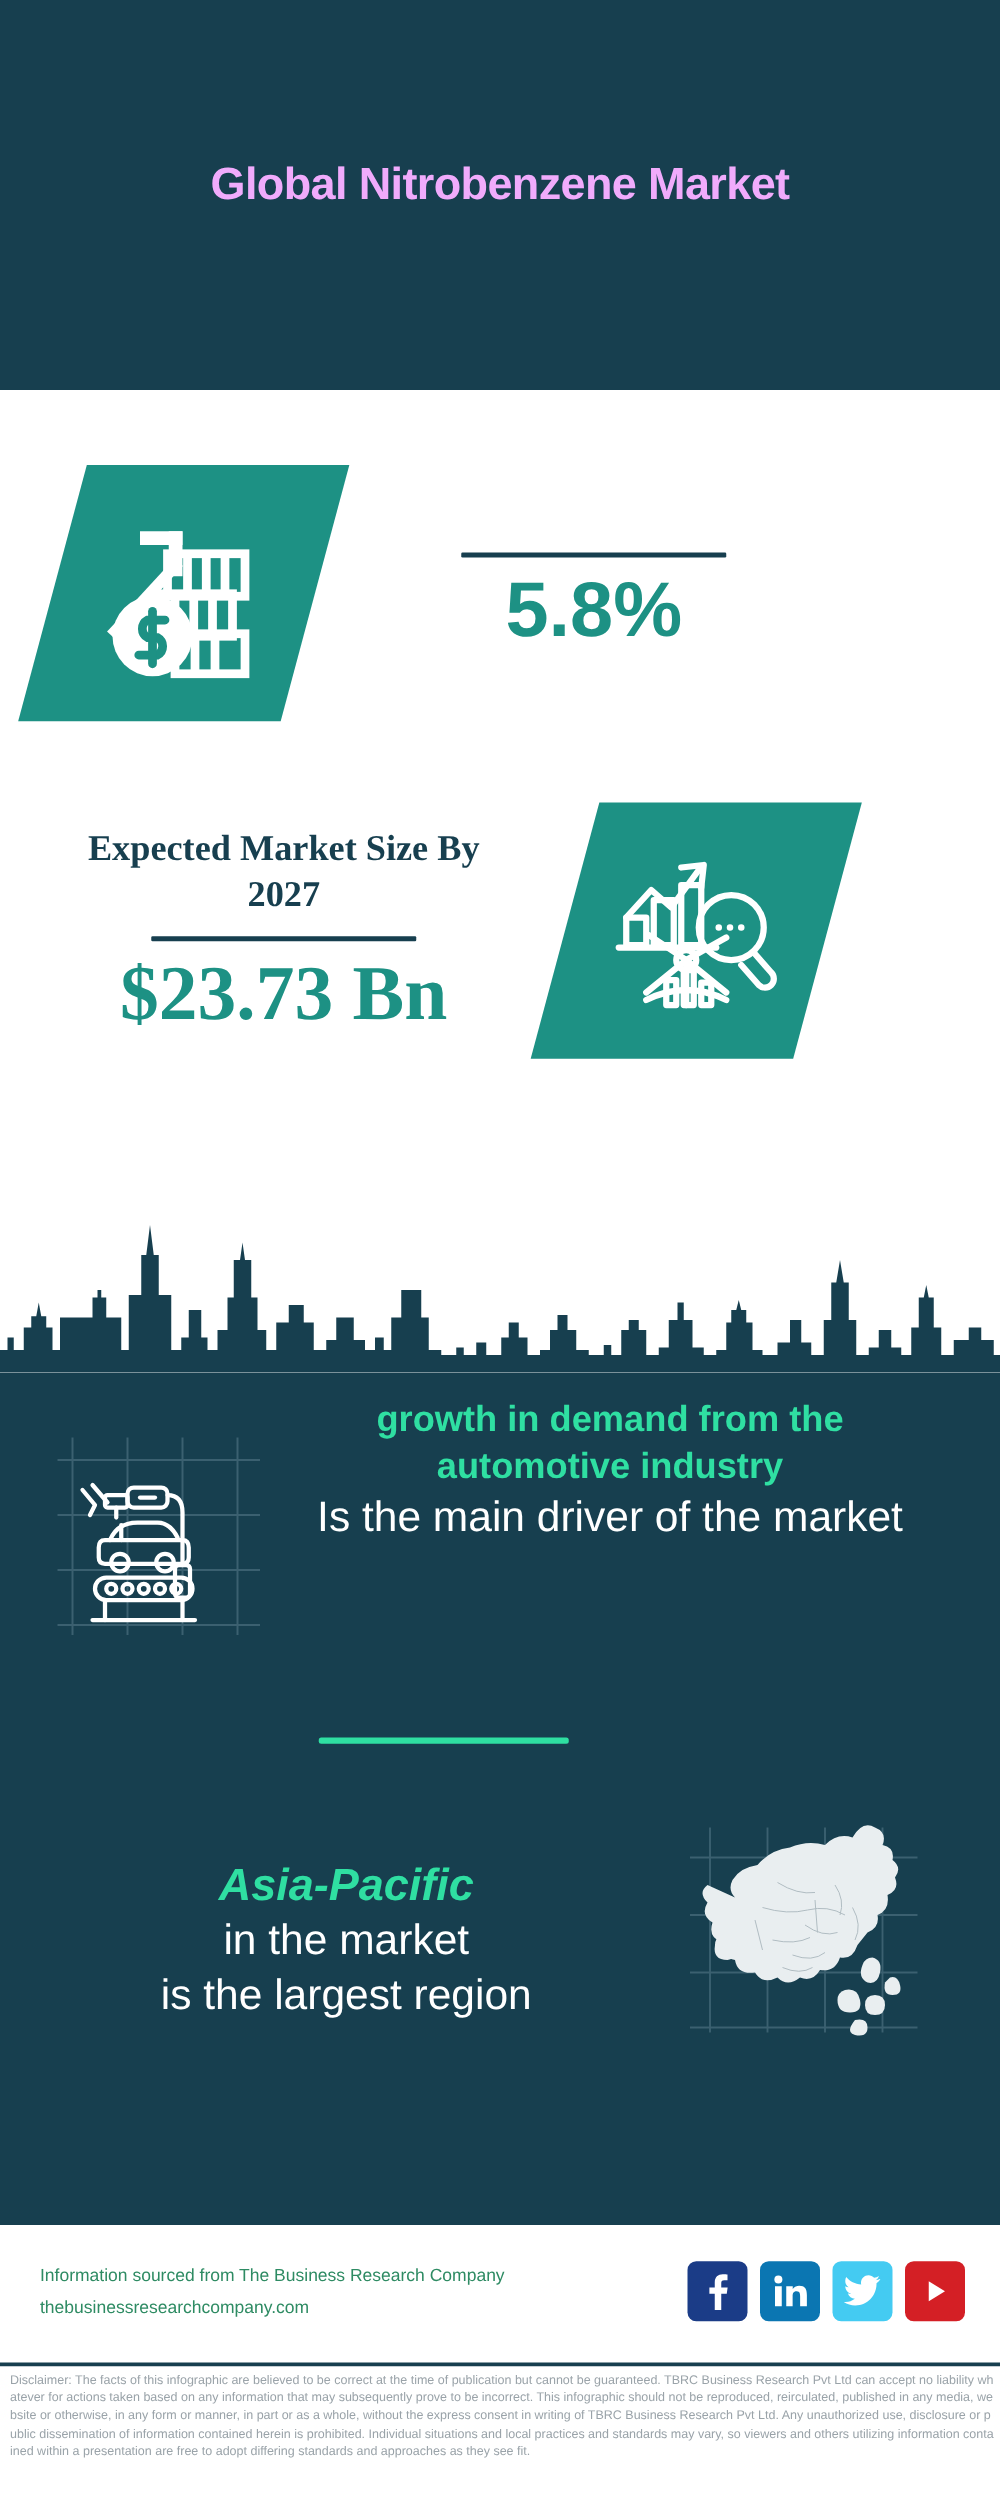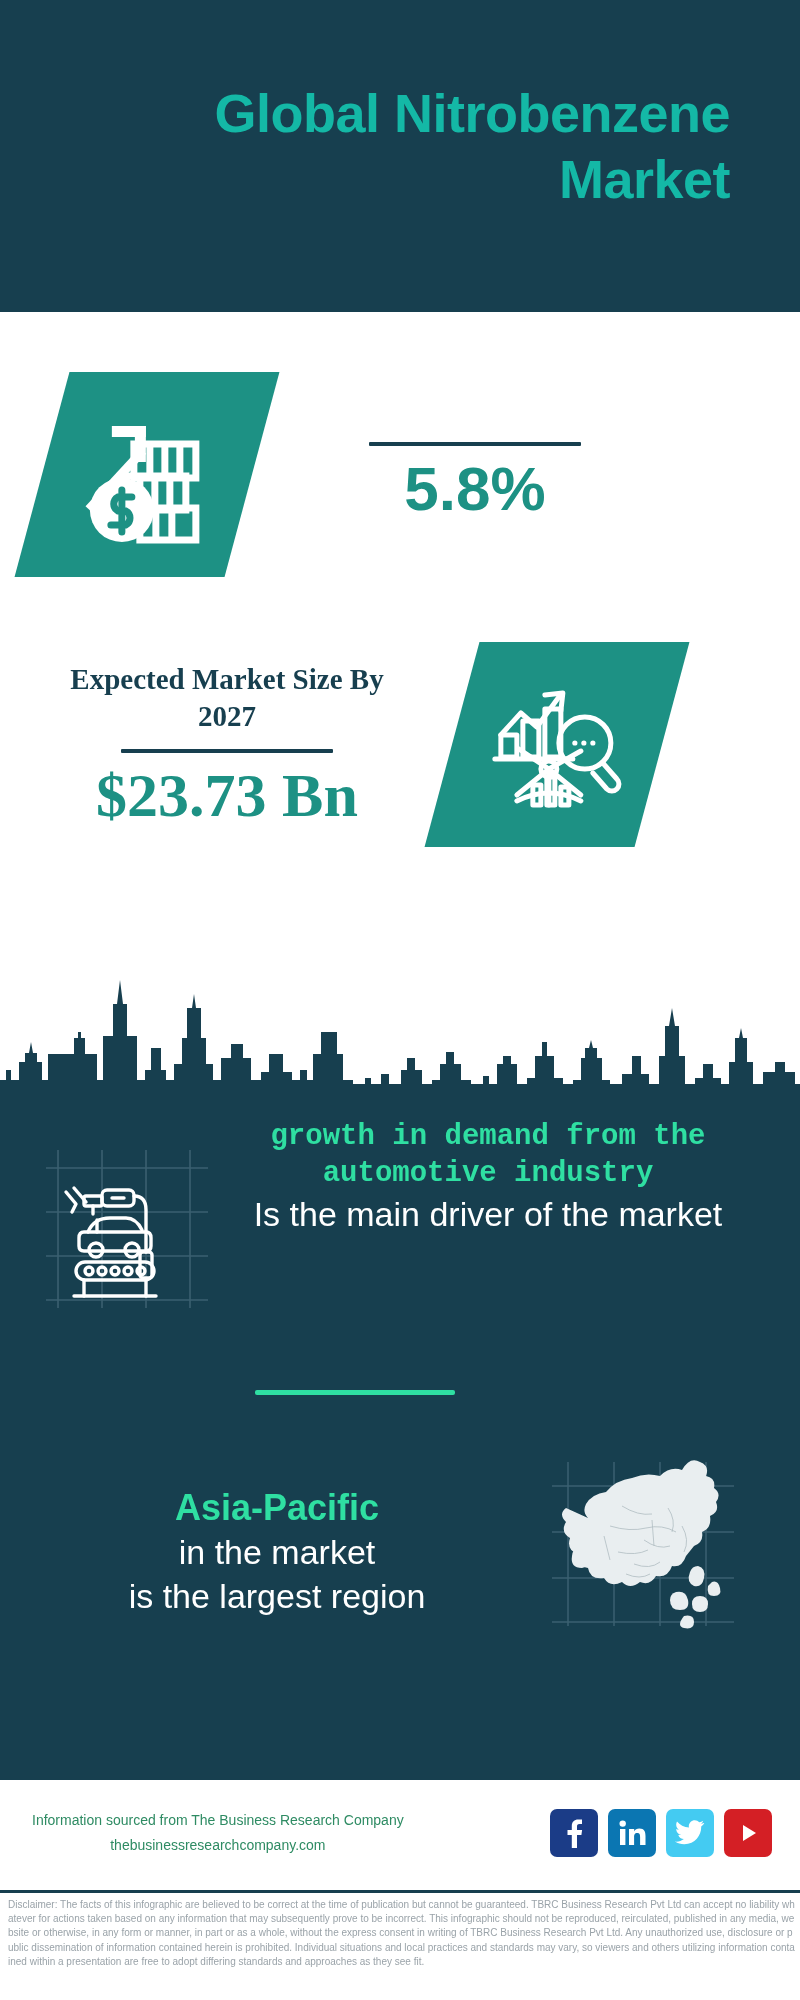--- a/index.html
+++ b/index.html
@@ -12,22 +12,22 @@
   }
   .page { width:800px; height:2000px; position:relative; background:#fff; }
 
   
   .header {
     position:absolute; left:0; top:0; width:800px; height:312px;
     background:#173f4f;
     display:flex; align-items:center; justify-content:center;
   }
   .header-title {
-    color:#14b8a6;
-    font-size:54px;
+    color:#f0abfc;
+    font-size:36px;
     font-weight:bold;
     line-height:1.22;
     text-align:right;
     letter-spacing:-0.5px;
     max-width:660px;
     padding-bottom:18px;
   }
 
   
   .stats { position:absolute; left:0; top:312px; width:800px; height:648px; background:#fff; }
@@ -73,44 +73,44 @@
     background:#173f4f;
   }
 
   .driver {
     position:absolute; left:0; top:20px; width:800px;
     display:flex; align-items:flex-start;
   }
   .driver-icon { width:180px; margin-left:40px; flex:none; padding-top:22px; }
   .driver-text { width:520px; margin-left:8px; text-align:center; }
 
-  .hl { color:#2fdfa2; font-size:29px; font-weight:bold; line-height:1.28; display:block;font-family:Liberation Mono, monospace; }
+  .hl { color:#2fdfa2; font-size:29px; font-weight:bold; line-height:1.28; display:block; }
   .sub { color:#ffffff; font-size:34px; line-height:1.30; display:block; }
 
   .divider {
     position:absolute; left:255px; top:292px; width:200px; height:5px;
     background:#2fdfa2; border-radius:2px;
   }
 
   .region {
     position:absolute; left:0; top:358px; width:800px;
     display:flex; align-items:flex-start;
   }
   .region-text { width:530px; margin-left:12px; text-align:center; padding-top:30px; }
   .region-map { width:200px; margin-left:6px; flex:none; }
 
-  .hl2 { color:#2fdfa2; font-size:36px; font-weight:bold; line-height:1.22; display:block; }
+  .hl2 { color:#2fdfa2; font-size:36px; font-weight:bold; line-height:1.22; display:block;font-style:italic; }
 
   
   .footer {
     position:absolute; left:0; top:1780px; width:800px; height:116px; background:#fff;
   }
   .footer-inner {
     position:absolute; left:32px; top:28px; width:740px;
-    display:flex; align-items:center; justify-content:space-between;text-align:center;
+    display:flex; align-items:center; justify-content:space-between;
   }
   .src { color:#2e8b63; font-size:14px; line-height:1.75; }
   .socials { display:flex; gap:10px; align-items:center; }
   .soc { width:48px; height:48px; border-radius:7px; display:flex; align-items:center; justify-content:center; }
   .soc svg { display:block; }
   .fb { background:#1b3c87; }
   .li { background:#0b76b2; }
   .tw { background:#44cbf2; }
   .yt { background:#d41f25; }
 

